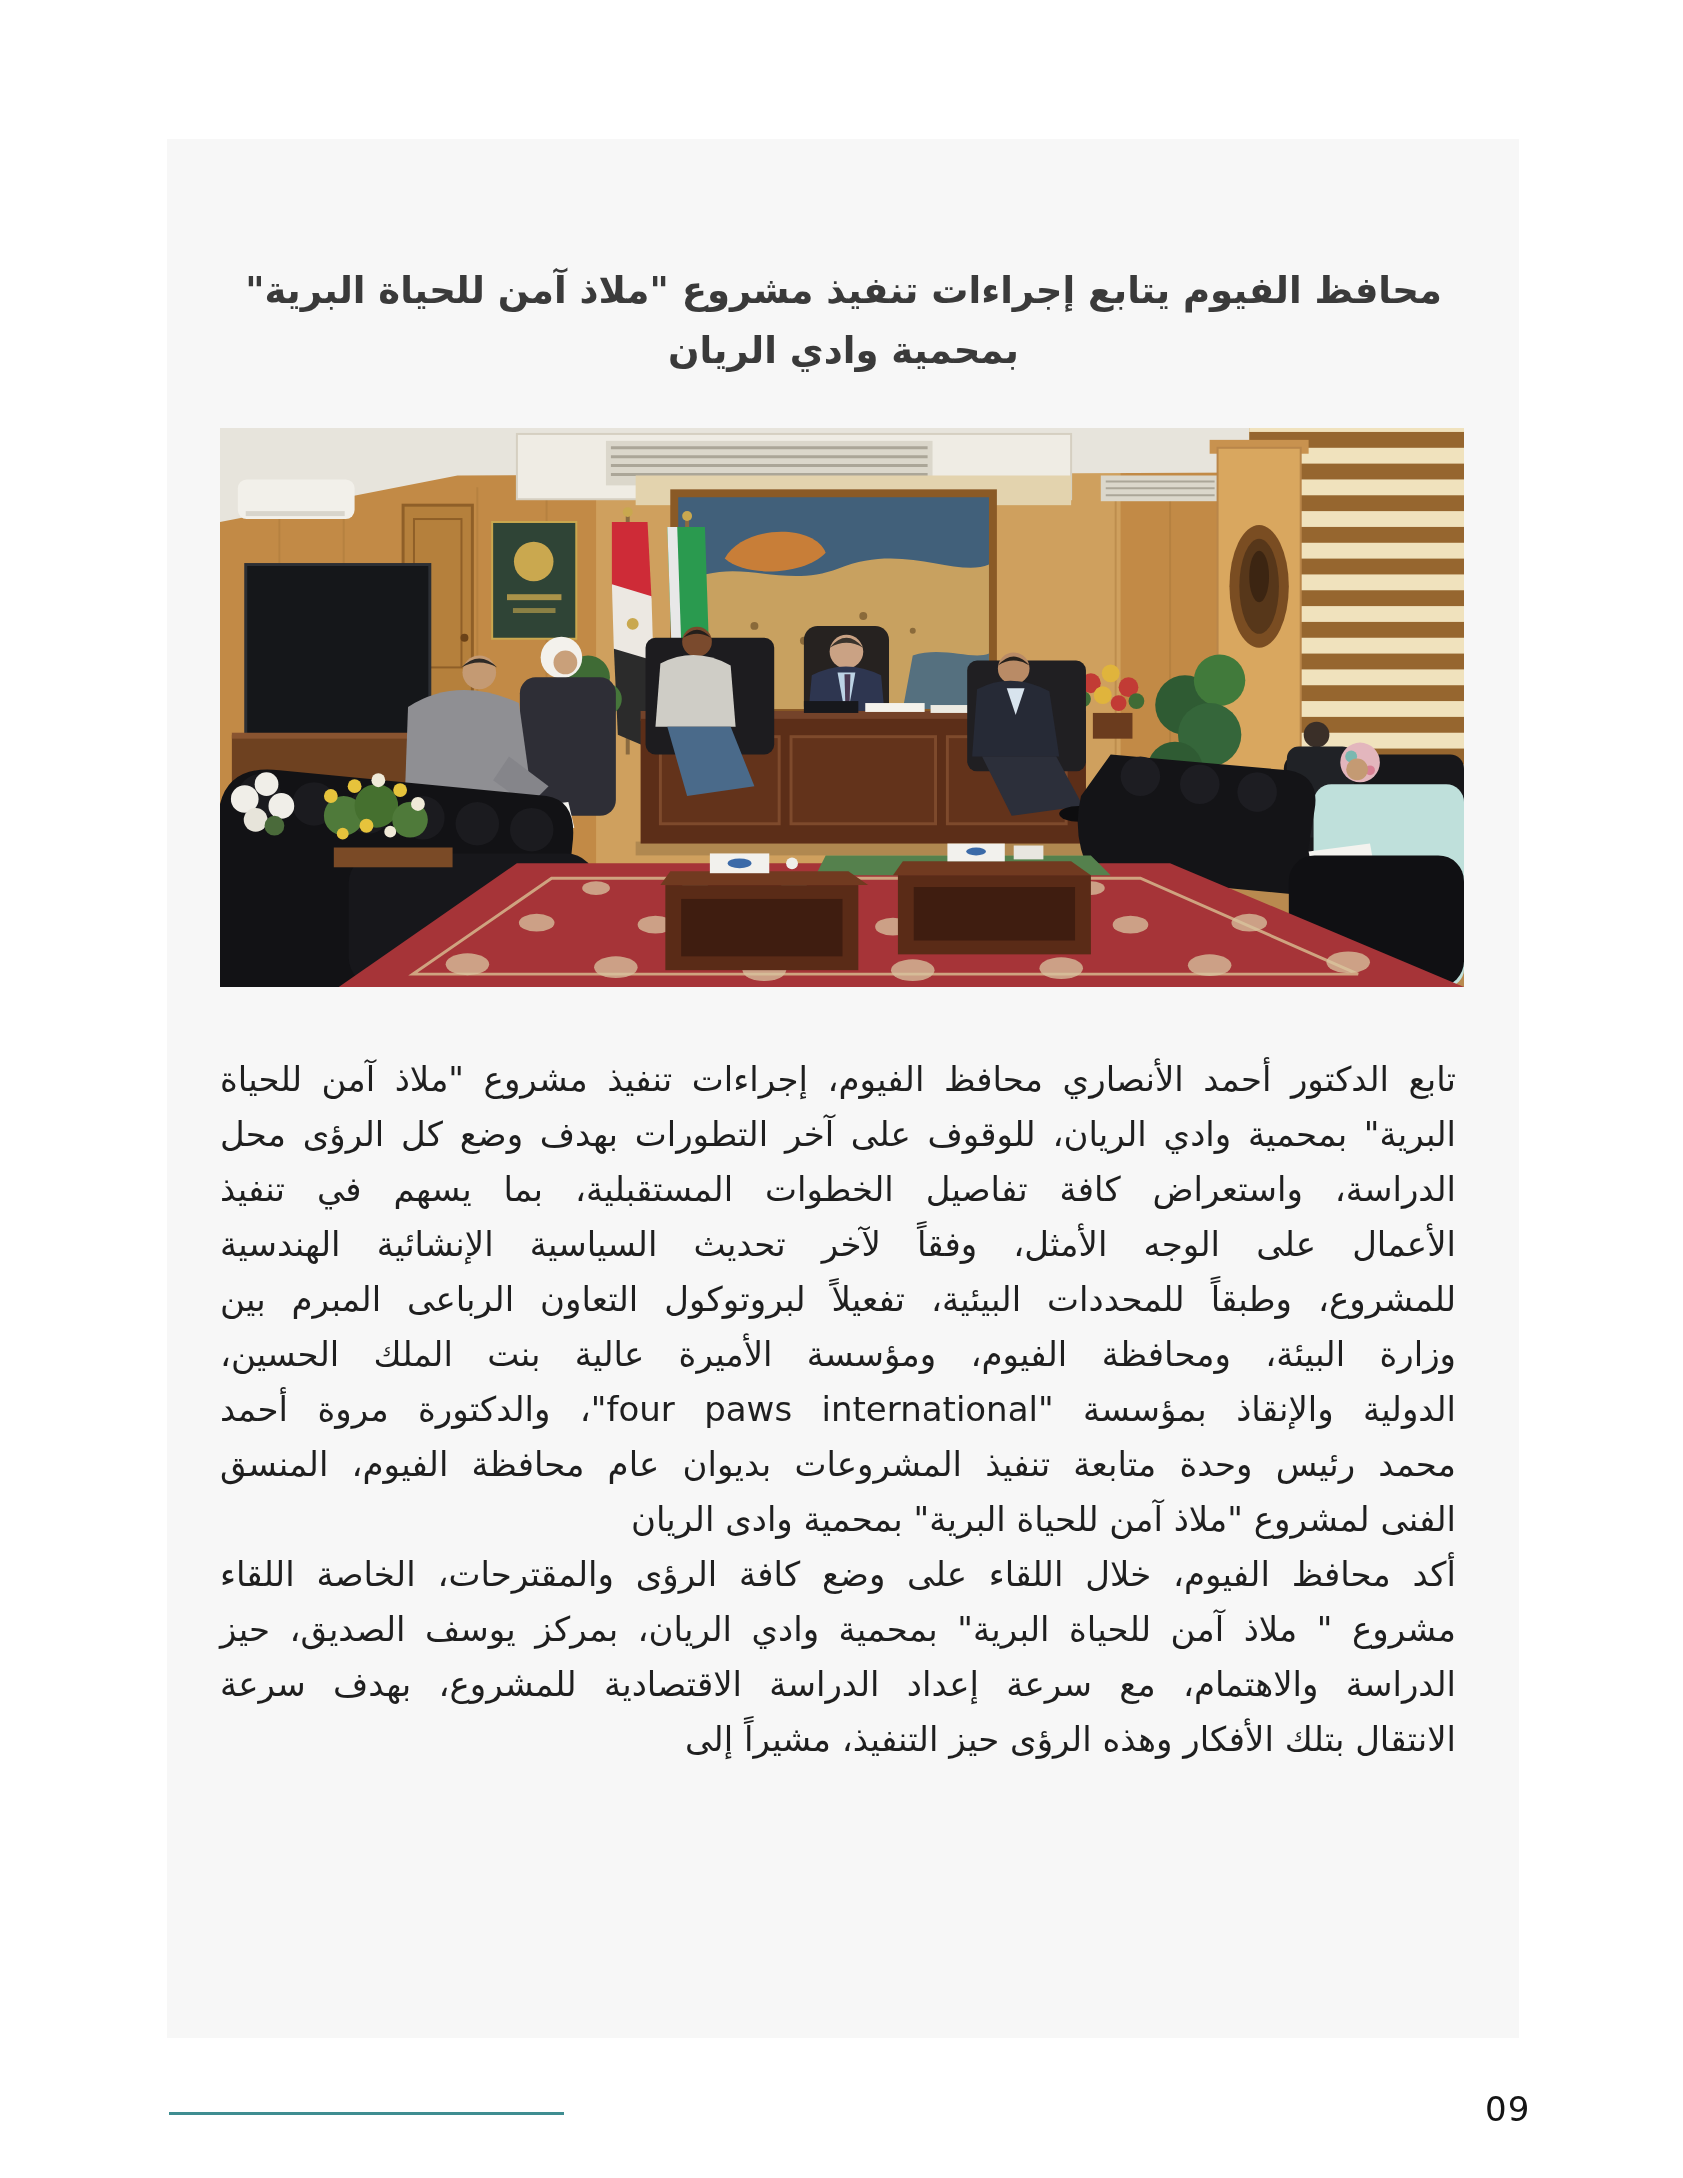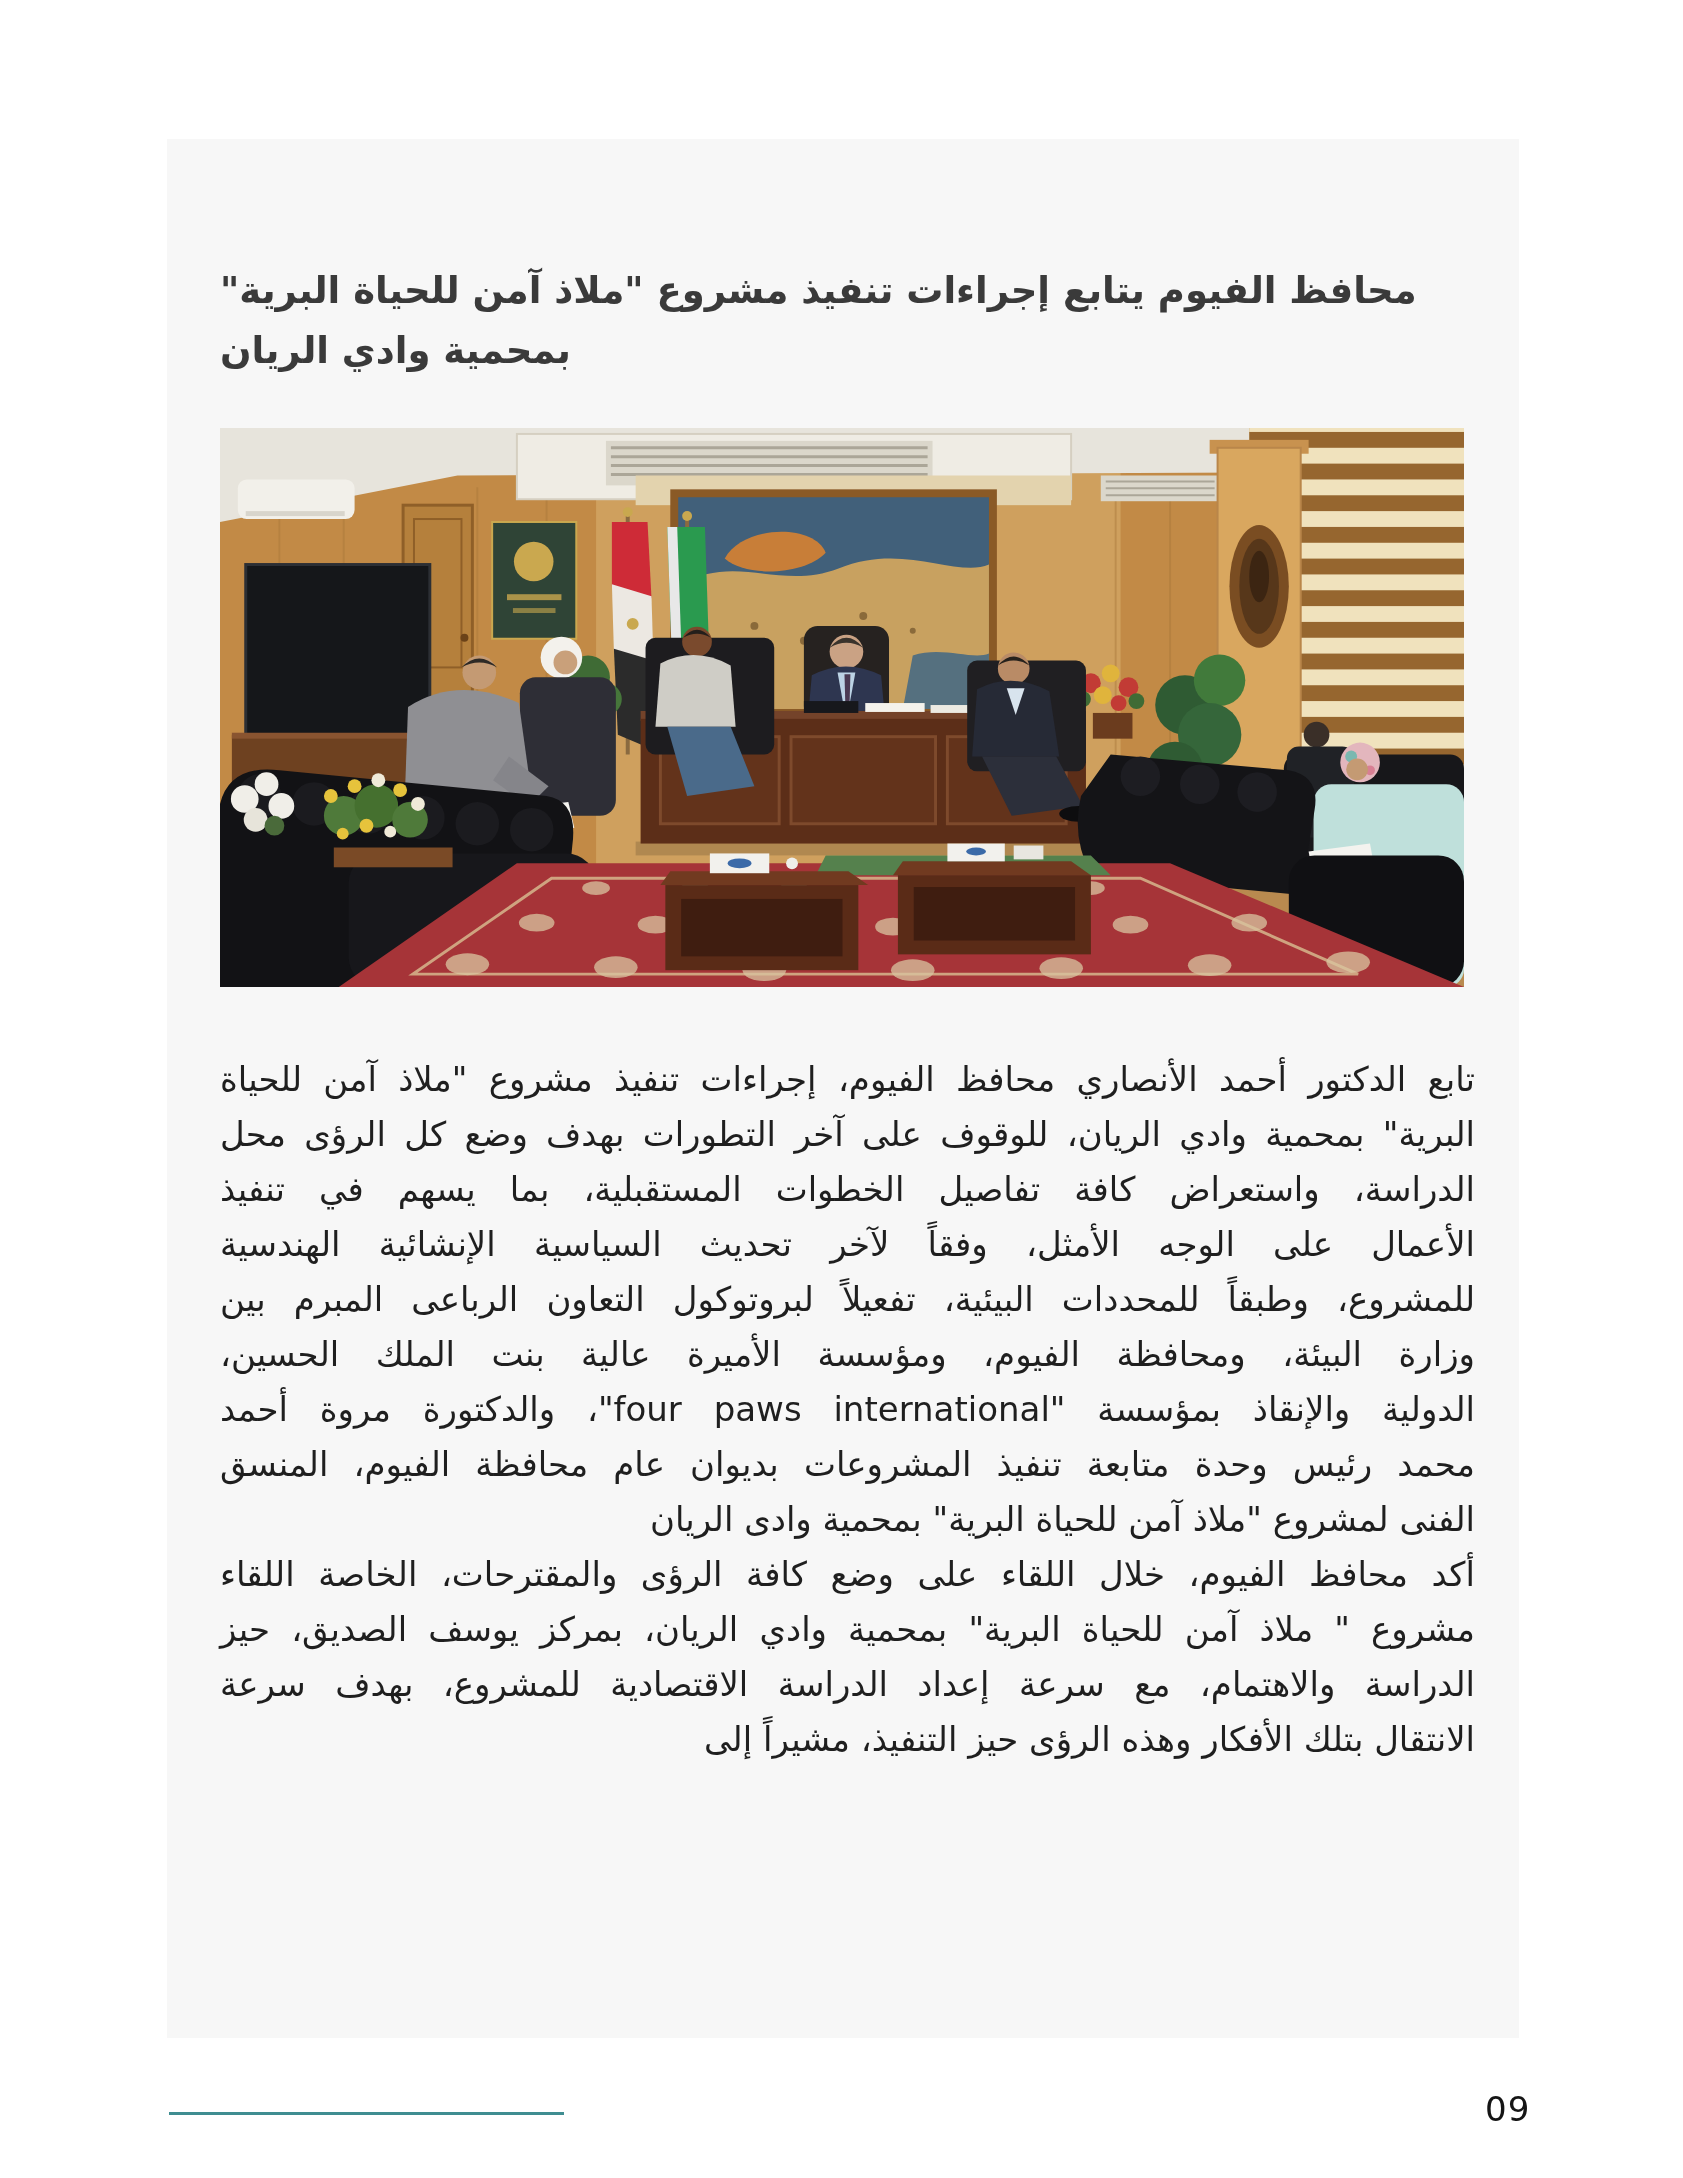--- a/index.html
+++ b/index.html
@@ -7,30 +7,30 @@
     width:1683px;height:2178px;position:relative;overflow:hidden;
     background:#ffffff;
     font-family:"DejaVu Sans", sans-serif;
   }
   .card{
     position:absolute;left:167px;top:139px;width:1352px;height:1899px;
     background:#f7f7f7;
   }
   .headline{
     position:absolute;top:97px;right:52px;left:53px;
-    direction:rtl;text-align:left;
+    direction:rtl;text-align:center;
     font-size:37px;font-weight:bold;line-height:60px;color:#3a3a3a;
   }
   .photo{
     position:absolute;top:289px;left:53px;width:1244px;height:559px;
     overflow:hidden;background:#b98a4f;
   }
   .photo svg{display:block;width:100%;height:100%}
   .body-text{
-    position:absolute;top:913px;right:44px;left:53px;
+    position:absolute;top:913px;right:63px;left:53px;
     direction:rtl;
     font-size:34px;line-height:55px;color:#1f1f1f;
   }
   .bline{text-align:justify;text-align-last:justify}
   .bline.plast{text-align:right;text-align-last:right}
   .footer-line{
     position:absolute;left:169px;top:2112px;width:395px;height:3px;
     background:#3f8d91;
   }
   .page-number{

